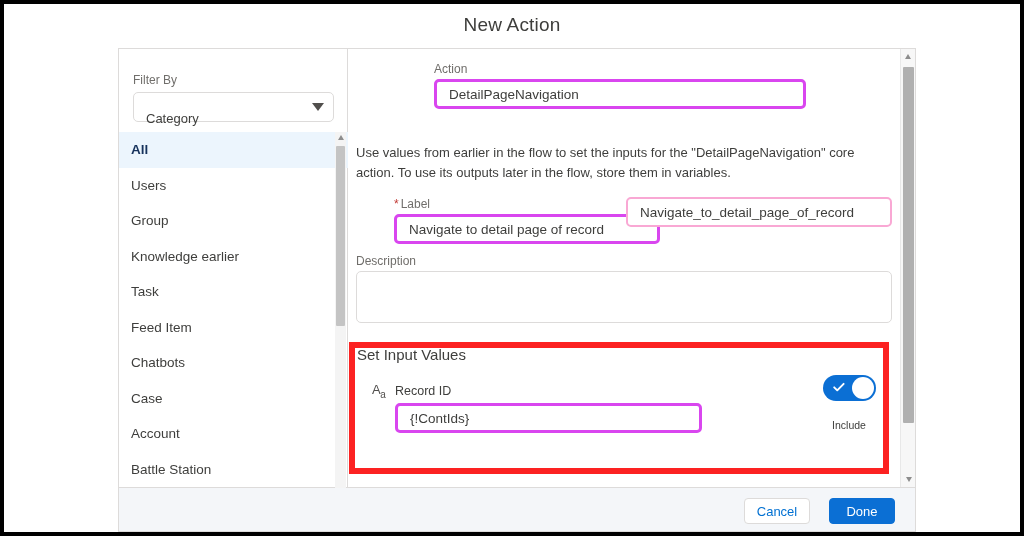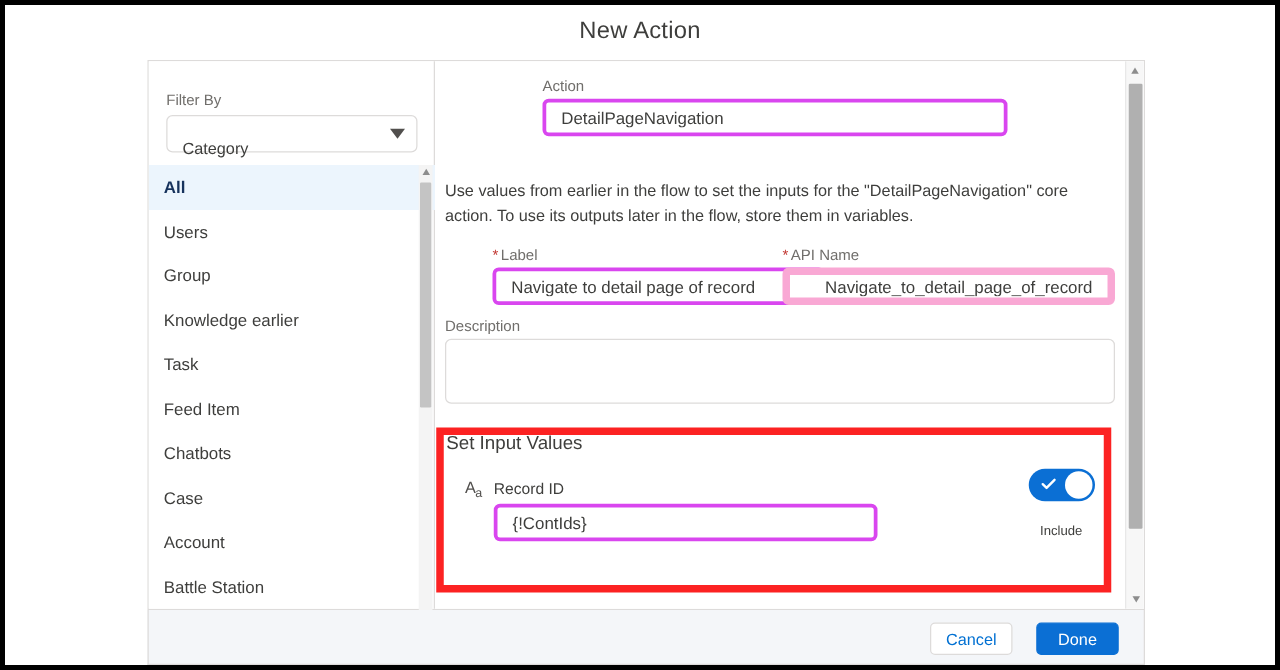--- a/index.html
+++ b/index.html
@@ -159,22 +159,21 @@
     border: 3px solid #d946ef;
     border-radius: 5px;
     background: #fff;
     font-size: 13.5px;
     color: #3e3e3c;
     padding: 0 12px;
     font-family: "Liberation Sans", sans-serif;
     line-height: 28px;
   }
   .txt-input.focused {
-    border: 6px solid #f9a8d4;
-    text-align: right;
+    border: 2px solid #f9a8d4;
   }
 
   #action-block {
     position: absolute;
     left: 86px; top: 13px;
     width: 372px;
   }
 
   #intro-text {
     position: absolute;
@@ -414,21 +413,20 @@
       </div>
 
       <div id="intro-text">Use values from earlier in the flow to set the inputs for the "DetailPageNavigation" core action. To use its outputs later in the flow, store them in variables.</div>
 
       <div id="label-block">
         <span class="fld-label"><span class="req-star">*</span><span>Label</span></span>
         <input class="txt-input" type="text" value="Navigate to detail page of record" style="">
       </div>
 
       <div id="api-block">
-        <span class="fld-label"><span class="req-star">*</span><span>API Name</span></span>
         <input class="txt-input focused" type="text" value="Navigate_to_detail_page_of_record" style="">
       </div>
 
       <div id="desc-block">
         <span class="fld-label">Description</span>
         <textarea id="desc-area" placeholder="" style=""></textarea>
       </div>
 
       <div id="siv-section">
         <div id="siv-title">Set Input Values</div>

